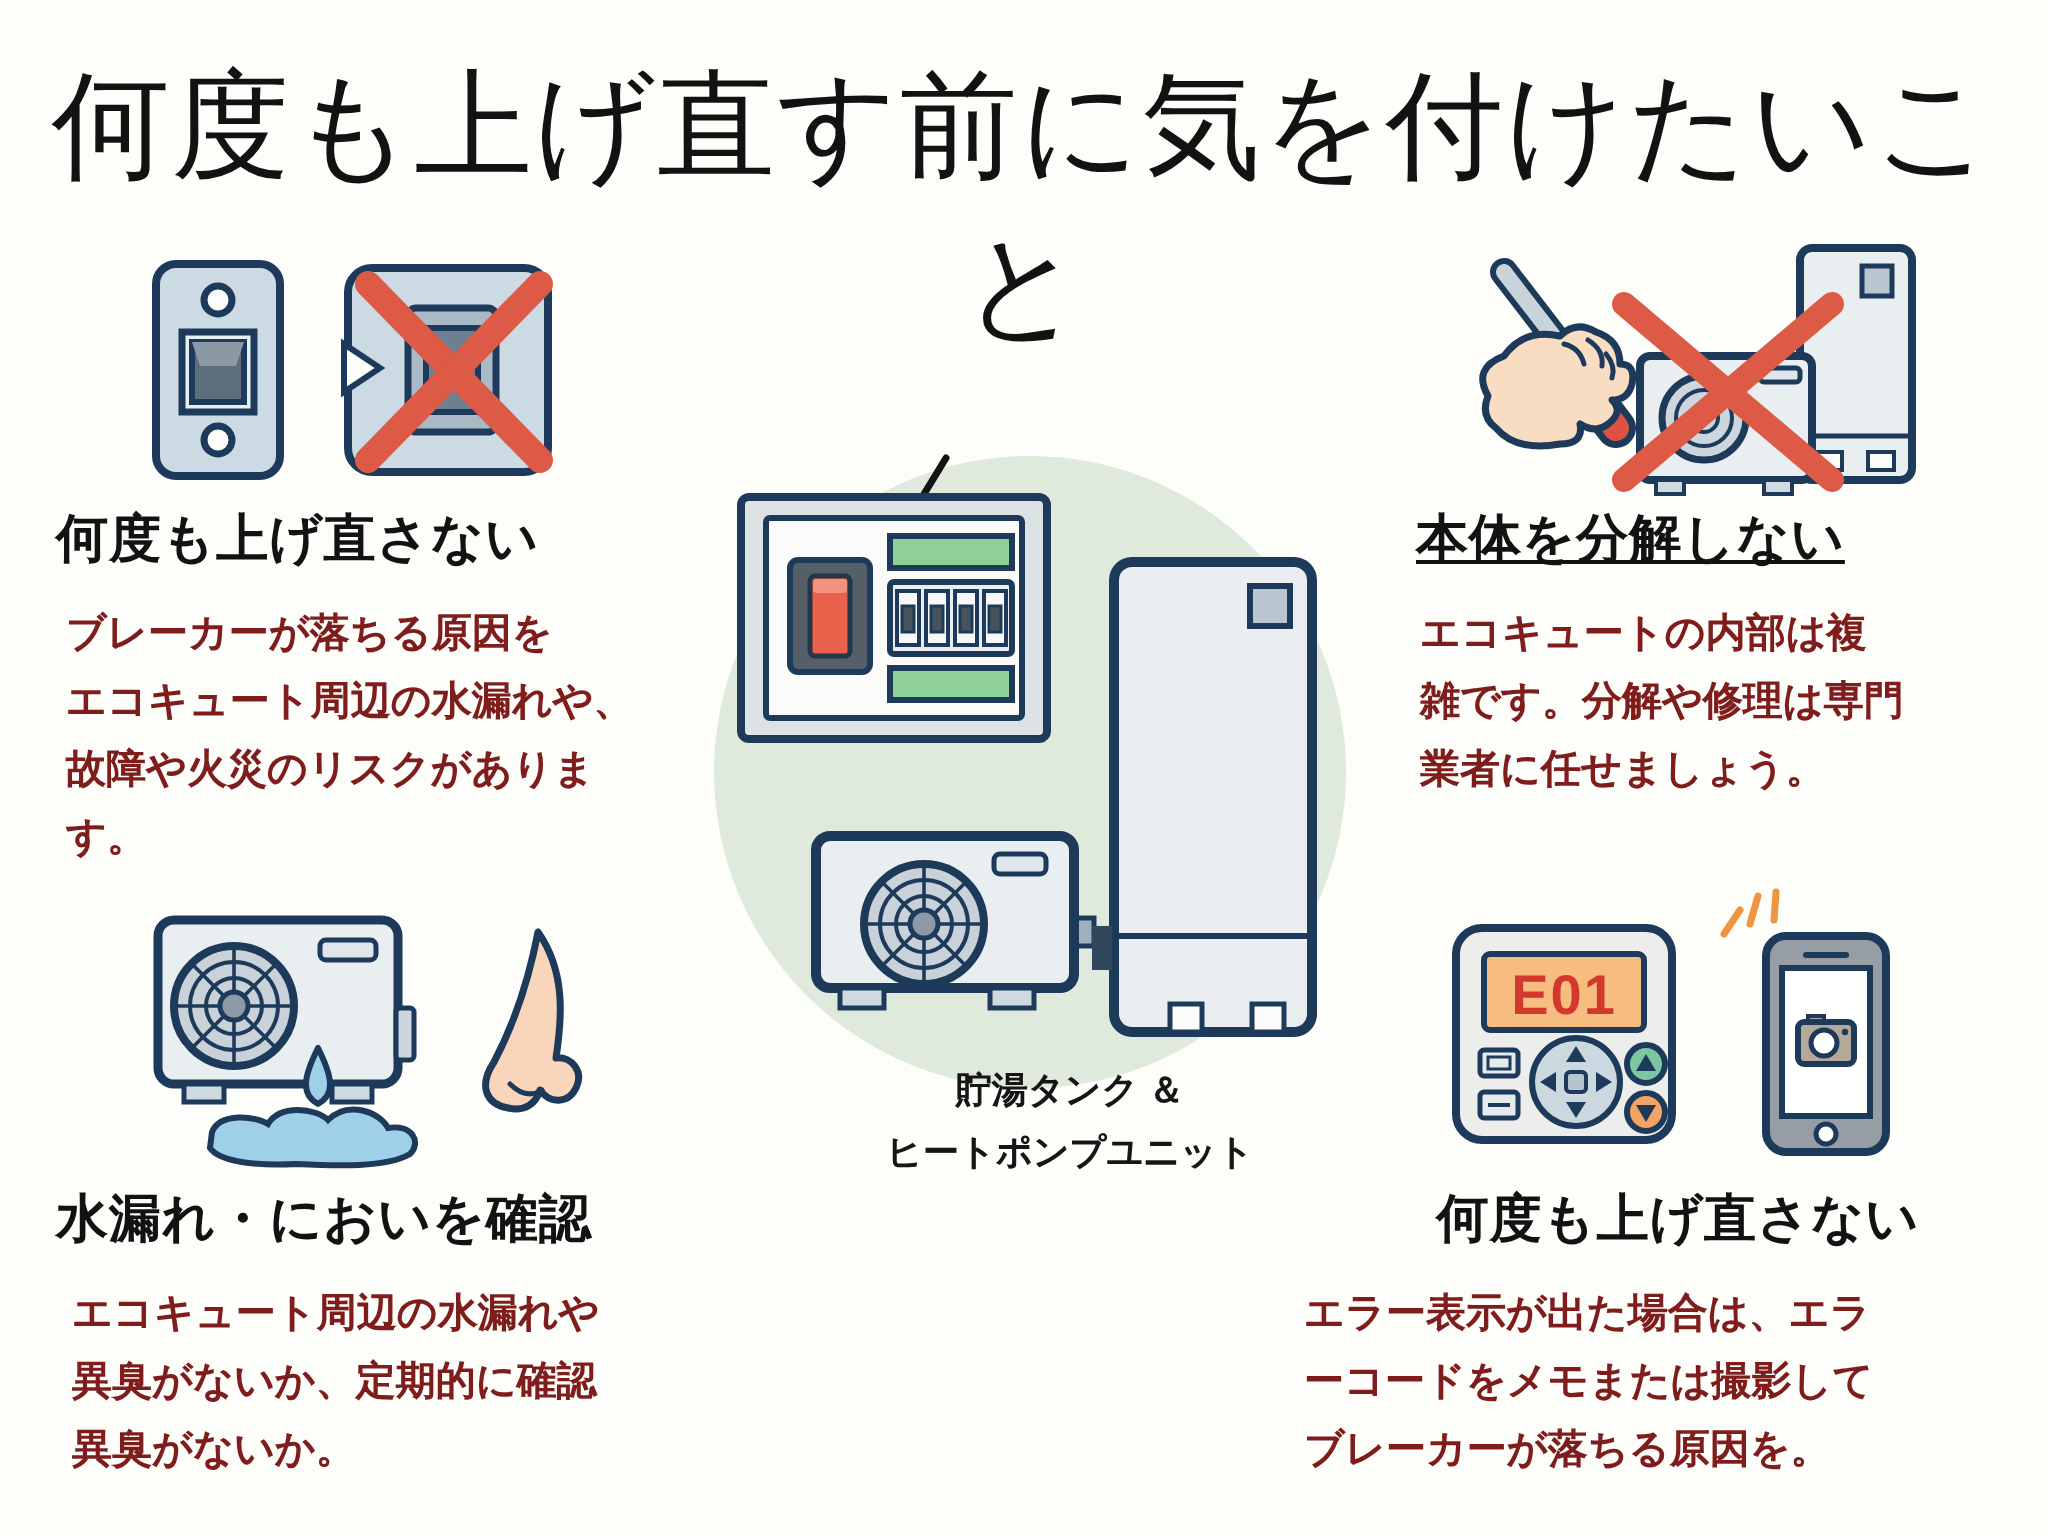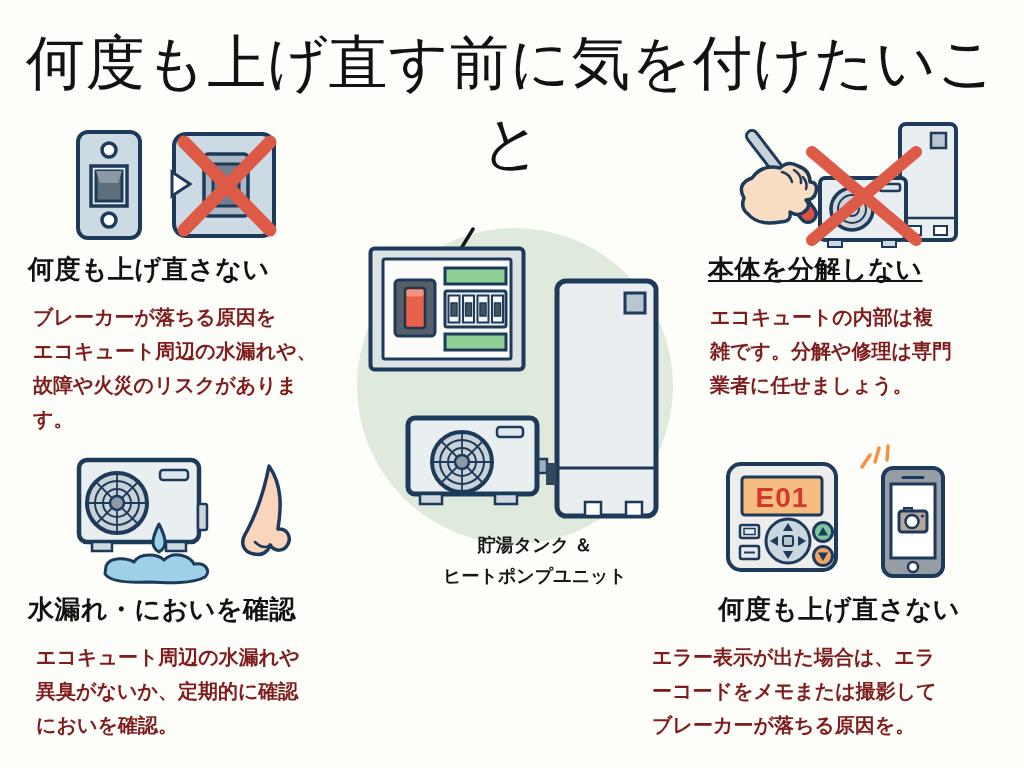--- a/index.html
+++ b/index.html
@@ -217,21 +217,21 @@
     <path d="M87,72 C80,86 78,95 87,100 C96,95 94,86 87,72 Z" fill="#9fd0ea" stroke="#1e3a5a" stroke-width="3" stroke-linejoin="round"></path>
     <g>
       <path d="M197,14 C192,40 185,60 175,79 C167,91 171,100 182,102 C190,104 196,100 198,93 C203,100 212,100 216,92 C220,84 214,76 206,77 C209,57 211,34 197,14 Z" fill="#f9d5bb" stroke="#1e3a5a" stroke-width="3.5" stroke-linecap="round" stroke-linejoin="round"></path>
       <path d="M183,90 q8,8 16,3" fill="none" stroke="#1e3a5a" stroke-width="2.5" stroke-linecap="round"></path>
     </g>
   </svg>
   <div class="abs heading h-bl">水漏れ・においを確認</div>
   <div class="abs body-text b-bl">
     <div>エコキュート周辺の水漏れや</div>
     <div>異臭がないか、定期的に確認</div>
-    <div>においを確認。</div>
+    <div>異臭がないか。</div>
   </div>
 
   <svg class="abs" style="left:722px;top:440px" width="235" height="140" viewBox="0 0 235 140">
     <g>
       <rect x="6" y="24" width="108" height="106" rx="13" fill="#ededec" stroke="#1e3a5a" stroke-width="4"></rect>
       <rect x="20" y="37" width="80" height="38" rx="3" fill="#f6bc80" stroke="#1e3a5a" stroke-width="3"></rect>
       <text x="60" y="67" text-anchor="middle" font-size="28" font-weight="bold" fill="#d4372b" font-family="'Liberation Sans','DejaVu Sans',sans-serif" letter-spacing="1">E01</text>
       <rect x="18" y="85" width="19" height="13" rx="2" fill="#e4ebef" stroke="#1e3a5a" stroke-width="2.5"></rect>
       <rect x="22" y="88.5" width="11" height="6" fill="none" stroke="#1e3a5a" stroke-width="1.5"></rect>
       <rect x="18" y="106" width="19" height="13" rx="2" fill="#e4ebef" stroke="#1e3a5a" stroke-width="2.5"></rect>

